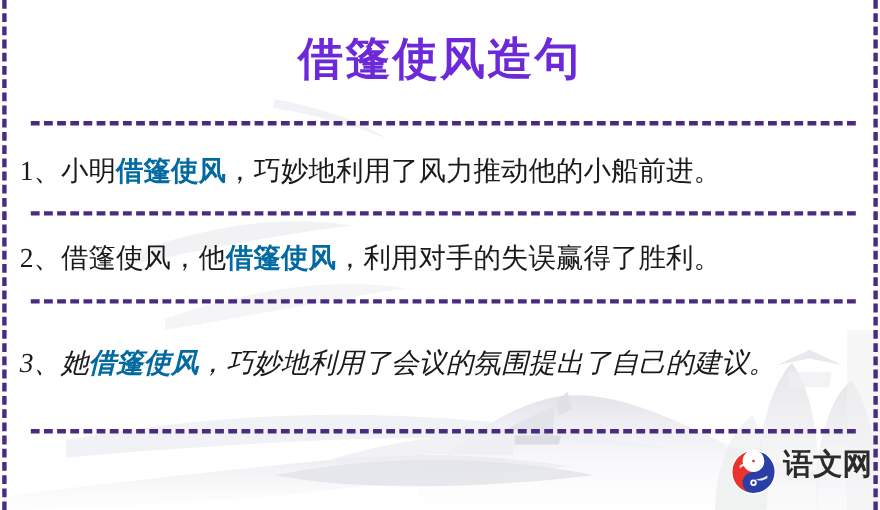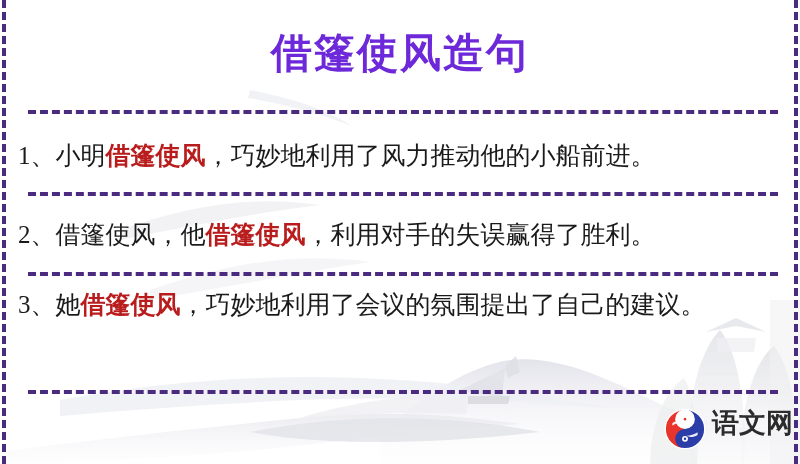--- a/index.html
+++ b/index.html
@@ -76,28 +76,28 @@
     position: absolute;
     left: 18px;
     width: 756px;
     font-size: 25px;
     line-height: 46px;
     color: #1a1a1a;
     font-family: "Liberation Serif", "DejaVu Serif", serif;
     z-index: 4;
   }
   .sentence .hl {
-    color: #b91c1c;
+    color: #0369a1;
     font-weight: bold;
     font-family: "DejaVu Serif", "Liberation Serif", serif;
   }
 
   .s1 { top: 133px; }
   .s2 { top: 212px; }
-  .s3 { top: 282px; }
+  .s3 { top: 307px; font-style: italic; }
 
   
   .logo {
     position: absolute;
     left: 664px;
     top: 408px;
     display: flex;
     align-items: flex-start;
     gap: 6px;
     z-index: 5;

